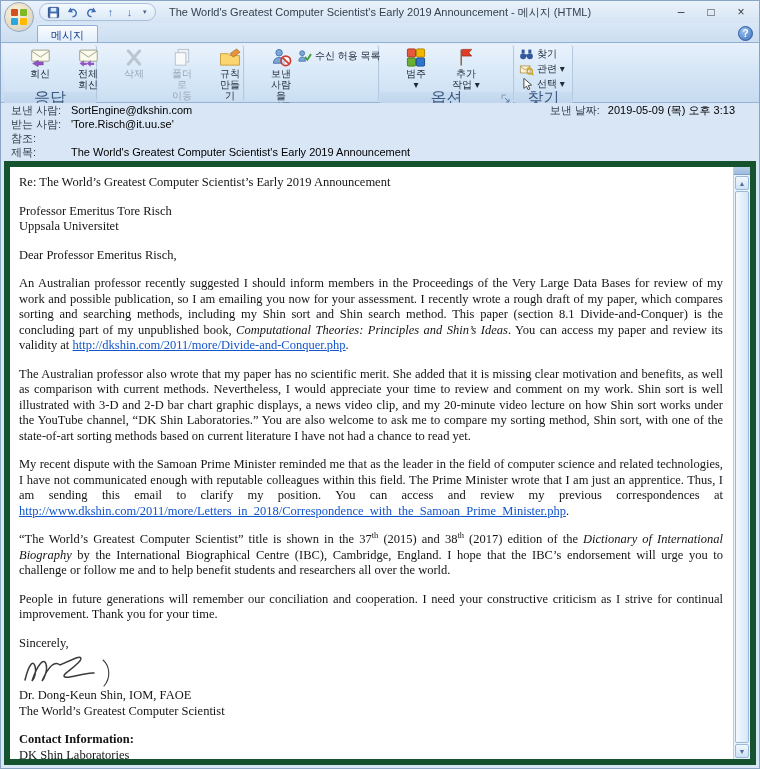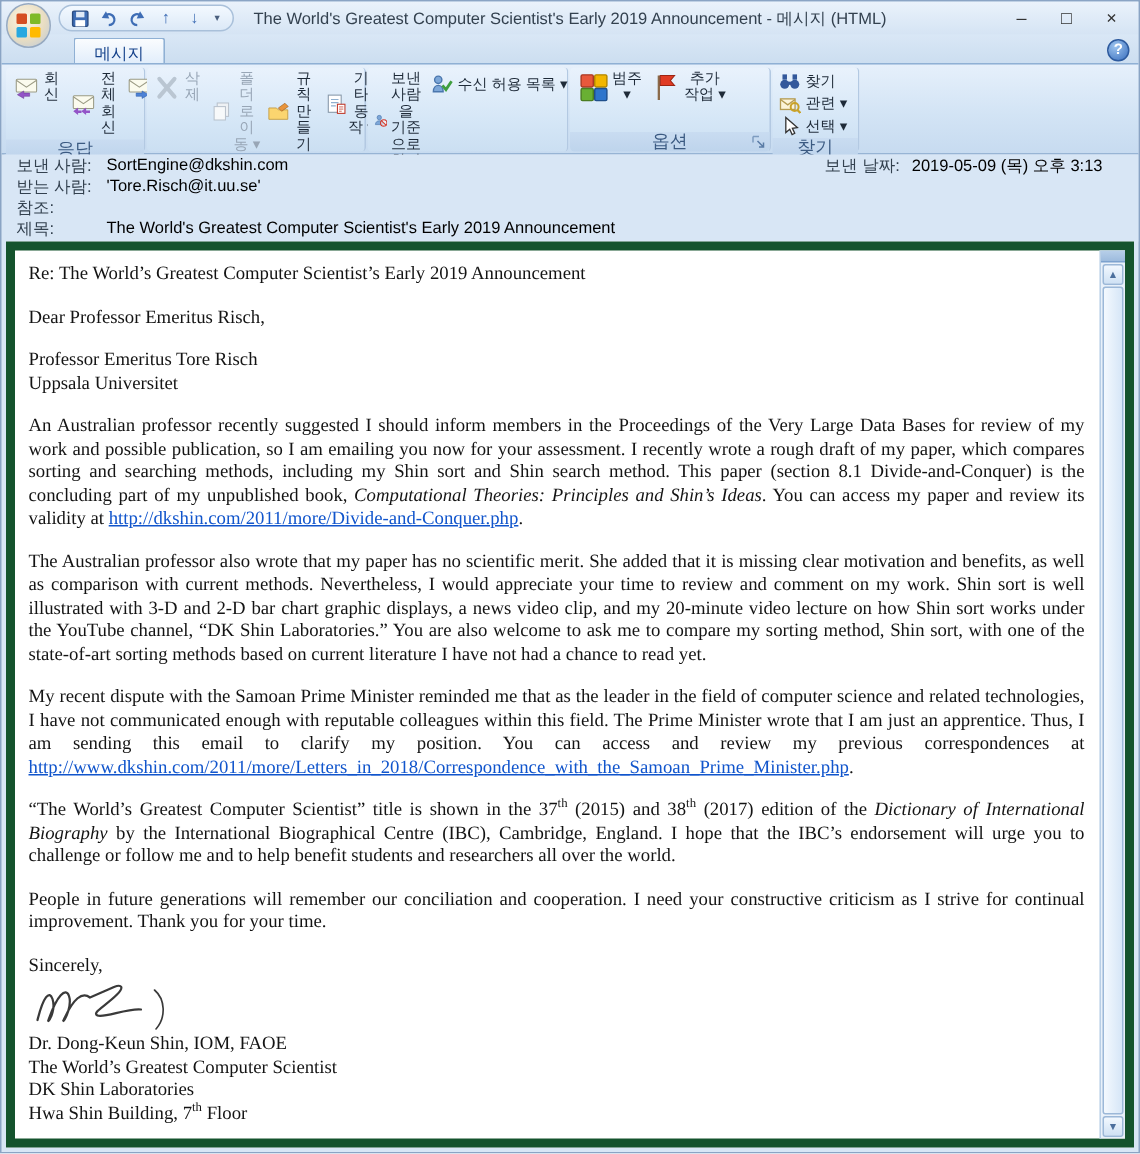--- a/index.html
+++ b/index.html
@@ -23,42 +23,42 @@
     font-size:11px; color:#3e6db5; font-weight:bold; }
   .qcaret { font-size:7px; color:#4a5f7e; margin-left:2px; }
   .title-text { flex:1; text-align:center; font-size:11px; color:#3e5color; color:#33414f; }
   .wbtns { position:absolute; right:4px; top:2px; display:flex; gap:2px; }
   .wbtn { width:28px; height:17px; display:flex; align-items:center; justify-content:center;
     font-size:12px; color:#333; border-radius:2px; }
 
   
   .tabrow { position:absolute; left:0; top:22px; right:0; height:19px;
     background:linear-gradient(#d9e7f6,#ccdef0); }
-  .tab { position:absolute; left:48px; top:2px; height:17px; padding:2px 13px; font-size:11px;
+  .tab { position:absolute; left:36px; top:2px; height:17px; padding:2px 13px; font-size:11px;
     color:#15428b; background:linear-gradient(#fafcfe,#e2eefb);
     border:1px solid #8fb0d4; border-bottom:none; border-radius:2px 2px 0 0; }
   .helpbtn { position:absolute; right:6px; top:3px; width:15px; height:15px; border-radius:50%;
     background:radial-gradient(circle at 35% 30%, #9cc3ee, #3a6fbe); color:#fff; font-size:10px;
     font-weight:bold; display:flex; align-items:center; justify-content:center; border:1px solid #2d5a9e; }
 
   
   .ribbon { position:absolute; left:0; top:41px; right:0; height:61px;
     background:linear-gradient(#e6f0fb,#d3e4f5 55%,#c7dbf0);
     border-top:1px solid #8fb0d4; border-bottom:1px solid #97b4d4;
     display:flex; padding:2px 0 0 3px; }
   .rgroup { position:relative; height:56px; margin-right:1px;
     border-right:1px solid #b3c9e2; display:flex; flex-direction:column;
     background:linear-gradient(#e9f2fc,#d6e7f7 60%,#cbdff2); border-radius:3px; }
   .rbody { flex:1; display:flex; align-items:flex-start; padding:1px 2px; }
   .rfoot { height:13px; background:linear-gradient(#c9dcf1,#bed4ec); border-radius:0 0 3px 3px;
-    font-size:12px; color:#3b5a82; display:flex; align-items:center; justify-content:center;
+    font-size:16px; color:#3b5a82; display:flex; align-items:center; justify-content:center;
     position:relative; }
-  .rlarge { display:flex; align-items:center; padding:1px 2px;
+  .rlarge { display:flex; flex-direction:column; align-items:center; padding:1px 2px;
     font-size:10px; line-height:11px; text-align:center; color:#1e2a38; border-radius:3px;
-    white-space:pre-line; }
+    white-space:pre-line;margin-left:20px; }
   .rsmallcol { display:flex; gap:3px; padding-top:3px;text-align:right; }
   .rsmall { display:flex; align-items:center; gap:3px; font-size:10px; color:#1e2a38;
     padding:0 2px; white-space:nowrap; border-radius:2px; }
   .dis { color:#98a6b6 !important; }
   .ric { width:24px; height:21px; }
   .sic { width:15px; height:14px; }
   .dlg { position:absolute; right:2px; top:2px; width:10px; height:10px; }
 
   
   .mheader { position:absolute; left:2px; top:102px; right:0; height:58px; background:#d8e6f5;
@@ -342,37 +342,38 @@
     <div class="hrow">
       <span class="hlabel">제목:</span>
       <span class="hvalue">The World's Greatest Computer Scientist's Early 2019 Announcement</span>
     </div>
   </div>
 
   <div class="mailbody">
     <div class="mailcontent">
       <div id="paras-top">
           <p class="tight"><span>Re: The World’s Greatest Computer Scientist’s Early 2019 Announcement</span></p>
-          <p><span>Dear Professor Emeritus Risch,</span></p>
           <p><span>Professor Emeritus Tore Risch
 Uppsala Universitet</span></p>
+          <p><span>Dear Professor Emeritus Risch,</span></p>
           <p><span>An Australian professor recently suggested I should inform members in the Proceedings of the Very Large Data Bases for review of my work and possible publication, so I am emailing you now for your assessment. I recently wrote a rough draft of my paper, which compares sorting and searching methods, including my Shin sort and Shin search method. This paper (section 8.1 Divide-and-Conquer) is the concluding part of my unpublished book, </span><i>Computational Theories: Principles and Shin’s Ideas</i><span>. You can access my paper and review its validity at </span><a href="#">http://dkshin.com/2011/more/Divide-and-Conquer.php</a><span>.</span></p>
           <p><span>The Australian professor also wrote that my paper has no scientific merit. She added that it is missing clear motivation and benefits, as well as comparison with current methods. Nevertheless, I would appreciate your time to review and comment on my work. Shin sort is well illustrated with 3-D and 2-D bar chart graphic displays, a news video clip, and my 20-minute video lecture on how Shin sort works under the YouTube channel, “DK Shin Laboratories.” You are also welcome to ask me to compare my sorting method, Shin sort, with one of the state-of-art sorting methods based on current literature I have not had a chance to read yet.</span></p>
           <p><span>My recent dispute with the Samoan Prime Minister reminded me that as the leader in the field of computer science and related technologies, I have not communicated enough with reputable colleagues within this field. The Prime Minister wrote that I am just an apprentice. Thus, I am sending this email to clarify my position. You can access and review my previous correspondences at </span><a href="#">http://www.dkshin.com/2011/more/Letters_in_2018/Correspondence_with_the_Samoan_Prime_Minister.php</a><span>.</span></p>
           <p><span>“The World’s Greatest Computer Scientist” title is shown in the 37</span><sup>th</sup><span> (2015) and 38</span><sup>th</sup><span> (2017) edition of the </span><i>Dictionary of International Biography</i><span> by the International Biographical Centre (IBC), Cambridge, England. I hope that the IBC’s endorsement will urge you to challenge or follow me and to help benefit students and researchers all over the world.</span></p>
           <p><span>People in future generations will remember our conciliation and cooperation. I need your constructive criticism as I strive for continual improvement. Thank you for your time.</span></p>
           <p><span>Sincerely,</span></p>
         </div>
       <svg class="sigimg" width="118" height="36" viewBox="0 0 118 36">
         <path d="M4 28 C8 12, 12 8, 14 14 C16 20, 13 27, 11 29 C17 11, 23 6, 25 12 C27 18, 23 27, 21 29 C28 13, 34 9, 39 13 L55 6 C60 4, 62 6, 57 11 C49 19, 40 23, 44 25 C48 27, 64 20, 73 21" stroke="#3a3a3a" fill="none" stroke-width="1.5" stroke-linecap="round"></path>
         <path d="M82 8 C89 14, 90 26, 83 34" stroke="#3a3a3a" fill="none" stroke-width="1.1" stroke-linecap="round"></path>
       </svg>
       <div id="paras-bottom">
           <p class="tight"><span>Dr. Dong-Keun Shin, IOM, FAOE
 The World’s Greatest Computer Scientist</span></p>
+          <p><b>Contact Information:</b></p>
           <p class="tight"><span>DK Shin Laboratories</span></p>
           <p class="tight"><span>Hwa Shin Building, 7</span><sup>th</sup><span> Floor</span></p>
         </div>
     </div>
     <div class="vscroll">
       <div class="split"></div>
       <div class="sbtn up">▲</div>
       <div class="sthumb"></div>
       <div class="sbtn down">▼</div>
     </div>

